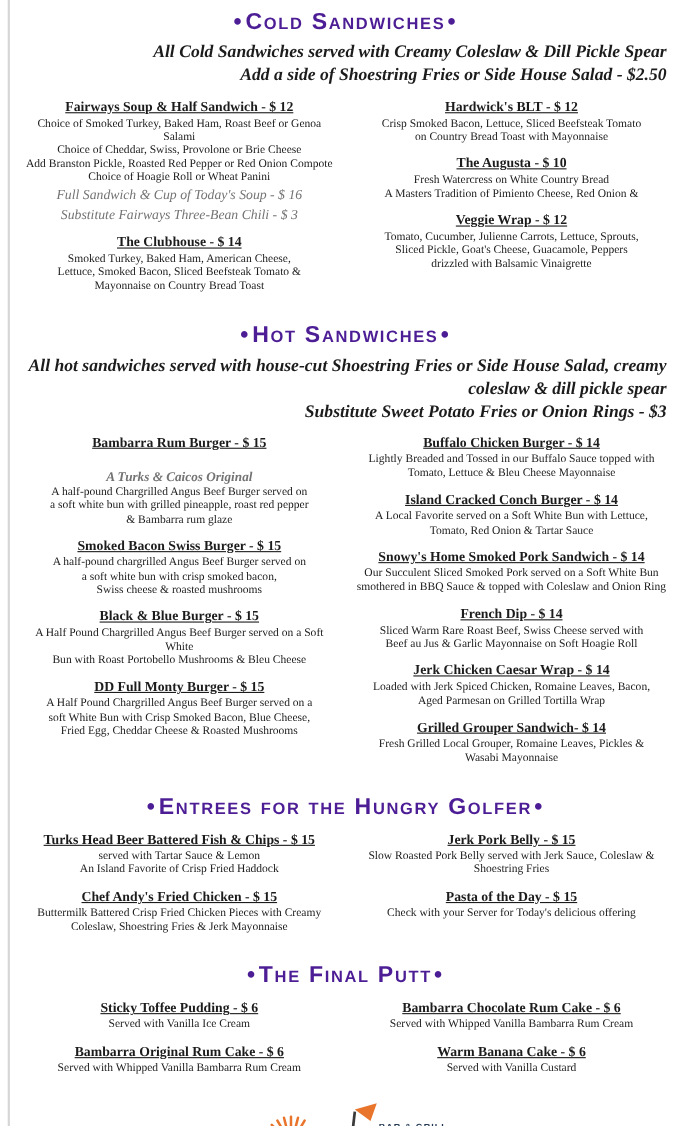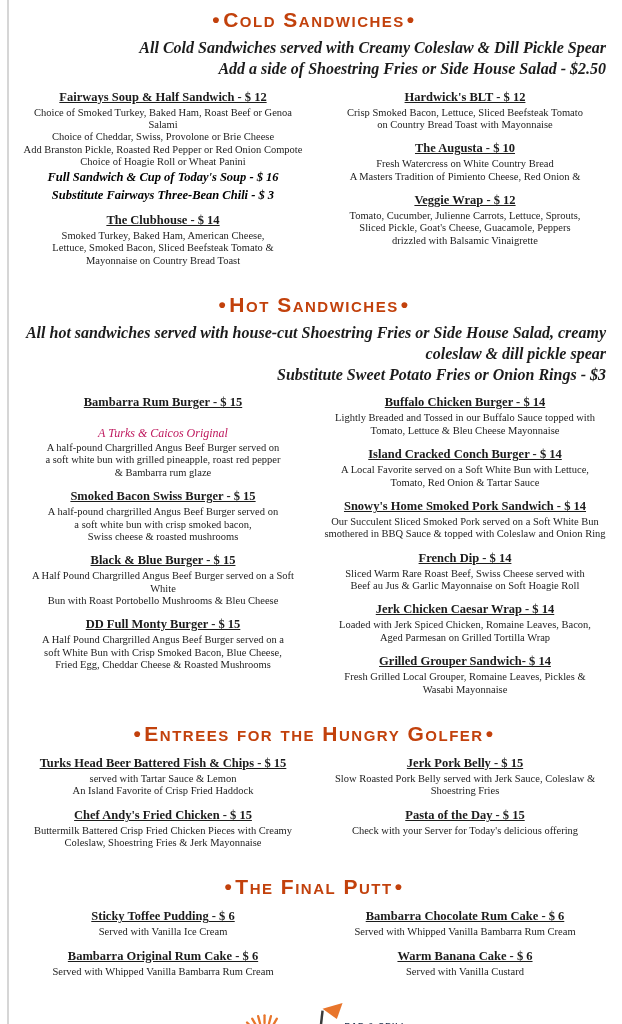--- a/index.html
+++ b/index.html
@@ -19,21 +19,21 @@
     padding:8px 16px 0 22px;
   }
   .section-title{
     margin:0;
     text-align:center;
     font-family:"Liberation Sans", sans-serif;
     font-weight:bold;
     font-variant:small-caps;
     font-size:21px;
     letter-spacing:1.5px;
-    color:#c2410c;
+    color:#4c1d95;
   }
   .section-title::before, .section-title::after{content:"\2022";padding:0 2px;}
   .menu-section{margin-bottom:14px;}
   .menu-section + .menu-section .section-title{margin-top:16px;}
   .section-subtitle{
     text-align:right;
     font-weight:bold;
     font-style:italic;
     font-size:16px;
     line-height:1.3;
@@ -52,31 +52,31 @@
     font-size:12.5px;
     text-decoration:underline;
     margin-bottom:2px;
     line-height:1.2;
   }
   .item-line{
     font-size:10.5px;
     line-height:1.18;
   }
   .note-green{
-    color:#000000;
-    font-weight:bold;
+    color:#737373;
+    font-weight:normal;
     font-style:italic;
     font-size:12.5px;
     line-height:1.3;
     margin-top:1px;
     text-align:center;
   }
   .note-orange{
-    color:#be185d;
-    font-weight:normal;
+    color:#737373;
+    font-weight:bold;
     font-style:italic;
     font-size:12px;
     line-height:1.3;
     margin-top:16px;
   }
   .logo-wrap{
     text-align:center;
     margin-top:6px;
   }
 </style>

